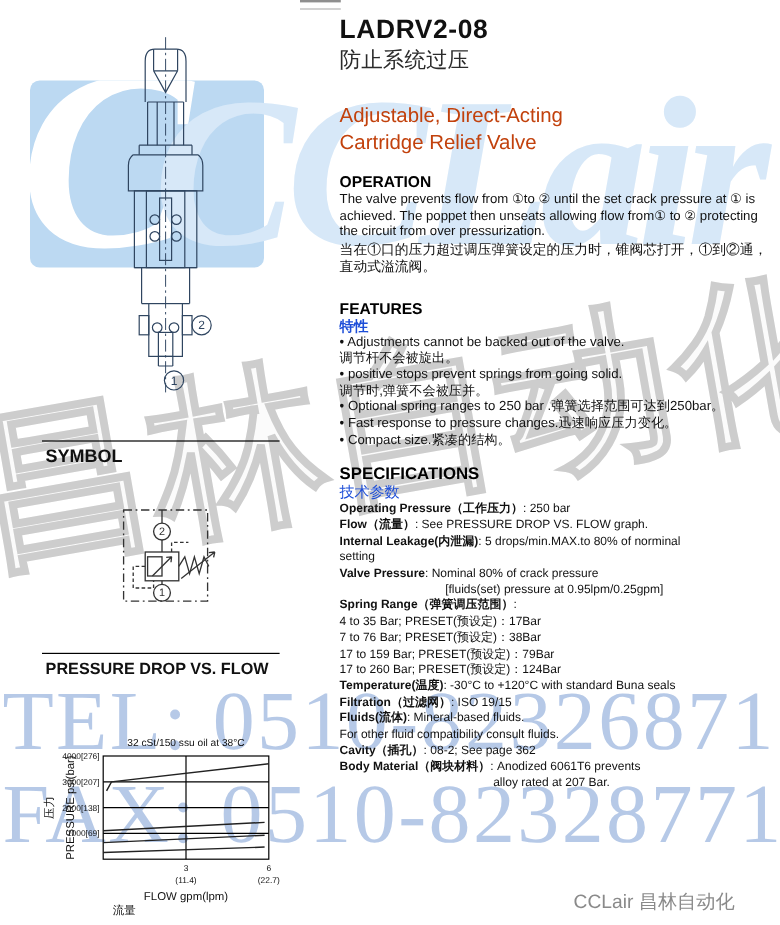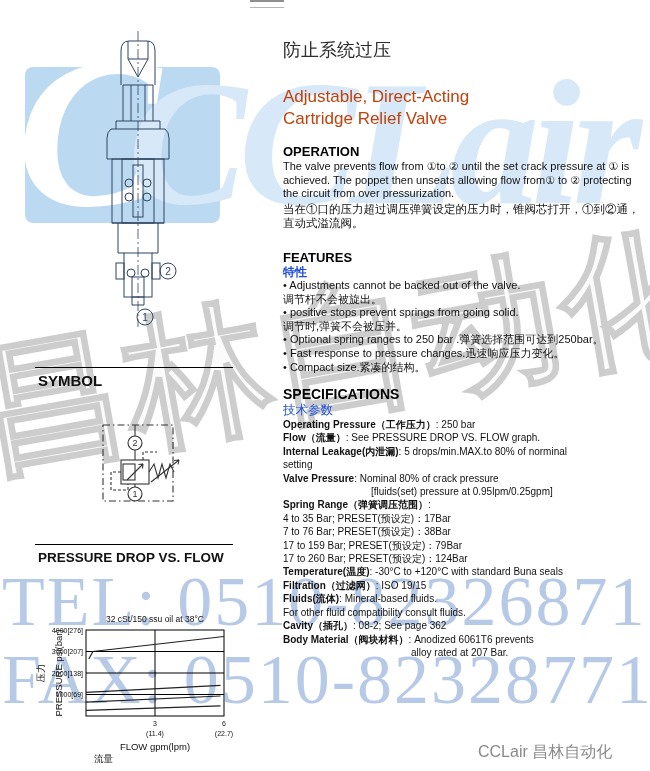--- a/index.html
+++ b/index.html
@@ -115,20 +115,21 @@
     <circle cx="103" cy="248" r="4"></circle>
     <circle cx="117" cy="248" r="4"></circle>
     <rect x="104" y="252" width="12" height="20"></rect>
     <path d="M104,272 V280 M116,272 V280 M104,280 H116"></path>
     <circle cx="140" cy="246" r="8"></circle>
     <text x="140" y="249.5">2</text>
     <circle cx="117" cy="292" r="8"></circle>
     <text x="117" y="295.5">1</text>
   </svg>
 
+  <div class="z model">LADRV2-08</div>
   <div class="z model-cn">防止系统过压</div>
   <div class="z subtitle">
     <div>Adjustable, Direct-Acting</div>
     <div>Cartridge Relief Valve</div>
   </div>
 
   <div class="z sec-h op-h">OPERATION</div>
   <div class="z op-en">The valve prevents flow from ①to ② until the set crack pressure at ① is achieved. The poppet then unseats allowing flow from① to ② protecting the circuit from over pressurization.</div>
   <div class="z op-cn">当在①口的压力超过调压弹簧设定的压力时，锥阀芯打开，①到②通，直动式溢流阀。</div>
 

